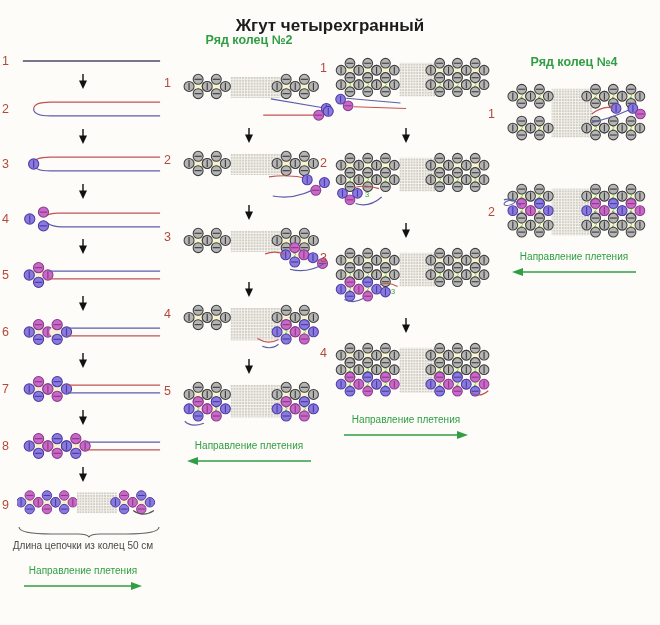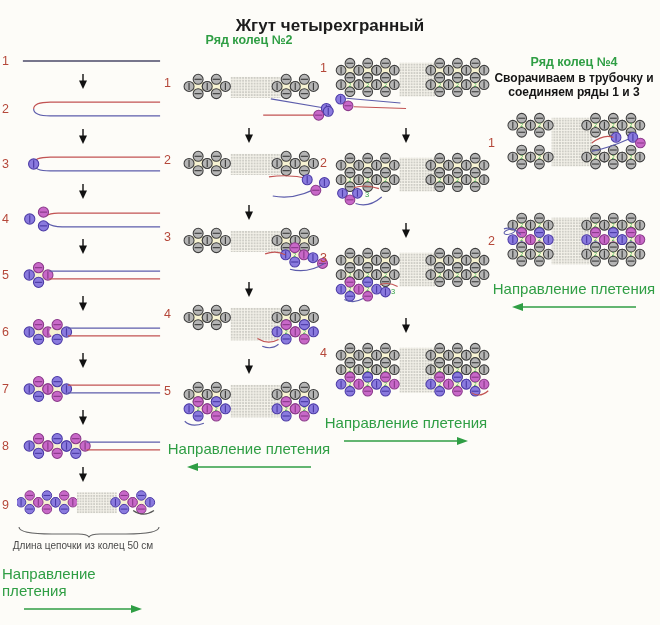--- a/index.html
+++ b/index.html
@@ -29,21 +29,21 @@
   .col4 .step{align-items:center;}
   .num{width:13px;flex:none;font-size:12.5px;color:#b5483a;}
   .darr{align-self:center;line-height:0;}
   .brace-wrap{margin:2px 0 0 12px;line-height:0;}
   .brace-label{font-size:10px;color:#4a4a4a;text-align:center;margin-top:2px;}
   .direction{display:flex;flex-direction:column;align-items:center;gap:1px;}
   .col1 .direction{margin-top:14px;}
   .col2 .direction{margin-top:8px;}
   .col3 .direction{margin-top:6px;}
   .col4 .direction{margin-top:10px;}
-  .dir-label{color:#2f9e44;font-size:15px;}
+  .dir-label{color:#2f9e44;font-size:10px;}
   .defs-svg{position:absolute;width:0;height:0;}
 </style>
 </head>
 <body>
 
 <div class="canvas">
   <h1 class="title">Жгут четырехгранный</h1>
 
   <svg class="defs-svg">
     <defs>
@@ -1221,21 +1221,20 @@
       <span class="dir-label">Направление плетения</span>
       <div class="dir-arrow"><svg width="128" height="10" viewBox="0 0 128 10">
             <line x1="2" y1="5" x2="116" y2="5" stroke="#2f9e44" stroke-width="1.5"></line>
             <polygon points="126,5 115,1 115,9" fill="#2f9e44"></polygon>
           </svg></div>
     </div>
   </div>
 
   <div class="col col4">
     <div class="col-header">Ряд колец №4</div>
-    <div class="subheader">Сворачиваем в трубочку и соединяем ряды 1 и 3</div>
     <div class="steps">
         <div class="step">
           <span class="num">1</span>
           <svg width="168" height="62" viewBox="0 0 168 62">
             <rect x="52" y="4" width="44" height="52" fill="url(#dotpat)"></rect>
             <ellipse cx="20" cy="12" rx="8" ry="6" fill="#f7f3d2"></ellipse>
             <circle cx="20" cy="4.5" r="5.2" fill="#b5b5b5" stroke="#3d3d3d" stroke-width="1.1"></circle>
             <line x1="16.2" y1="4.5" x2="23.8" y2="4.5" stroke="#3d3d3d" stroke-width="1.2"></line>
             <circle cx="20" cy="19.5" r="5.2" fill="#b5b5b5" stroke="#3d3d3d" stroke-width="1.1"></circle>
             <line x1="16.2" y1="19.5" x2="23.8" y2="19.5" stroke="#3d3d3d" stroke-width="1.2"></line>

